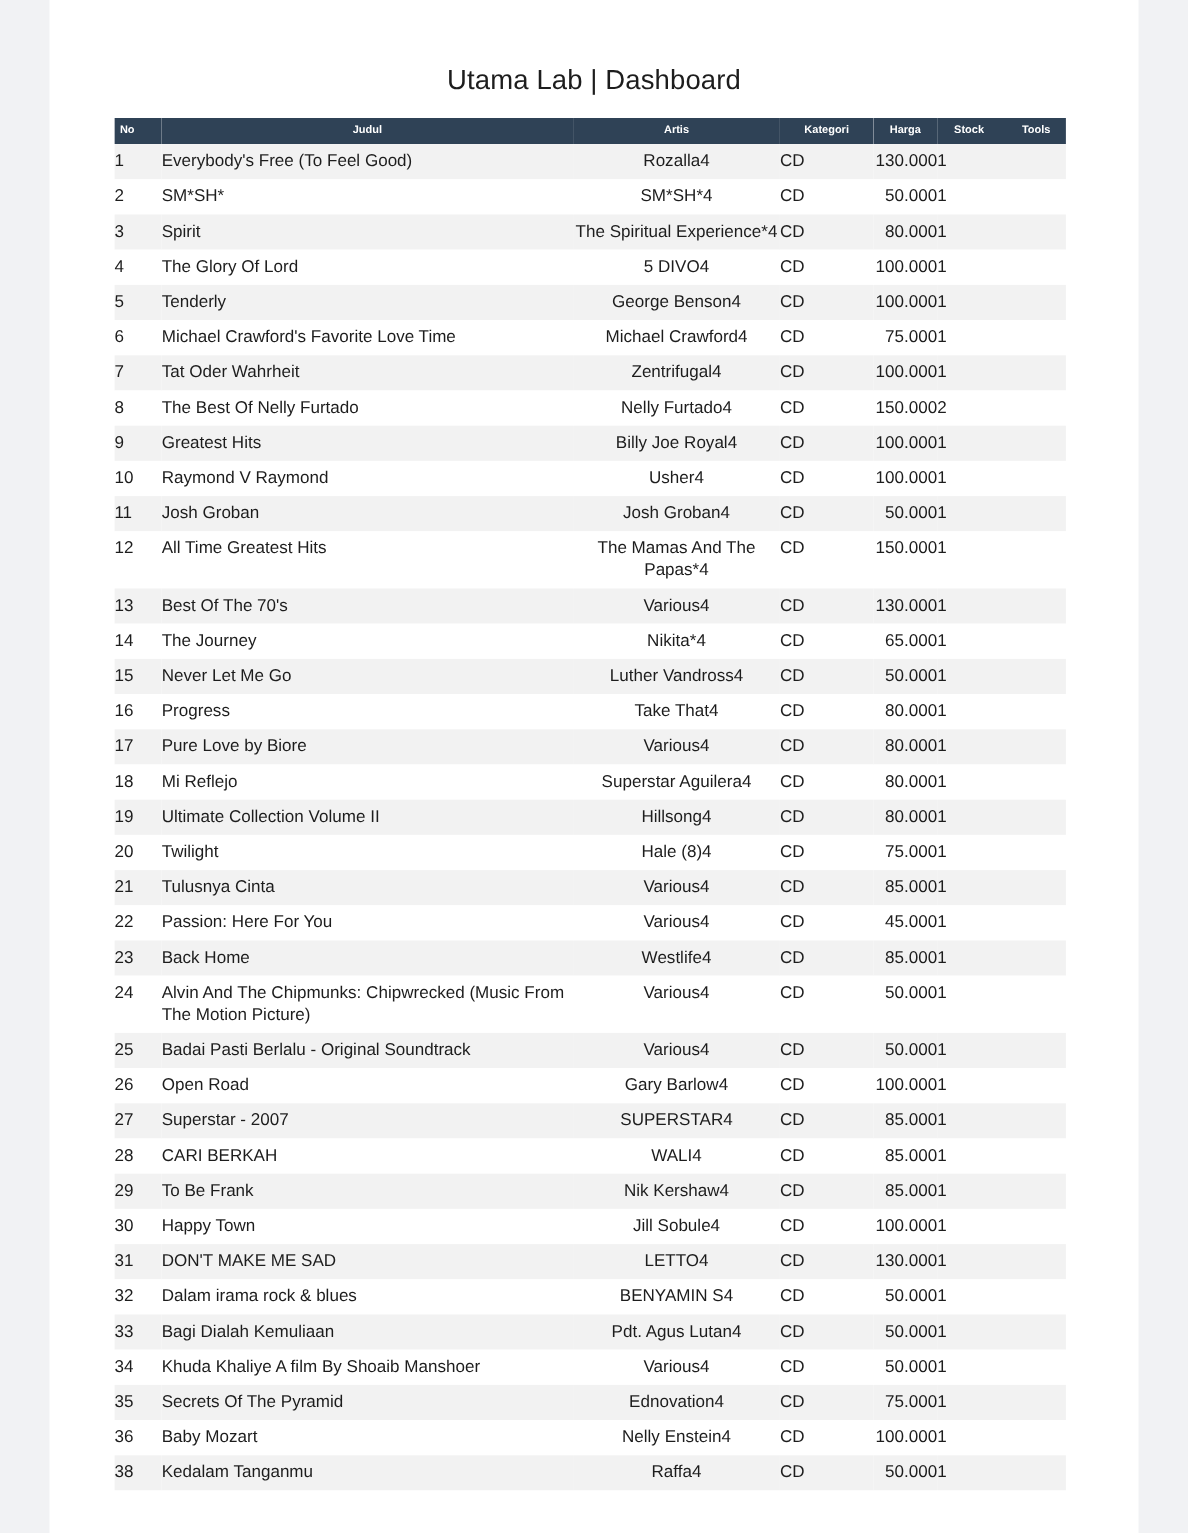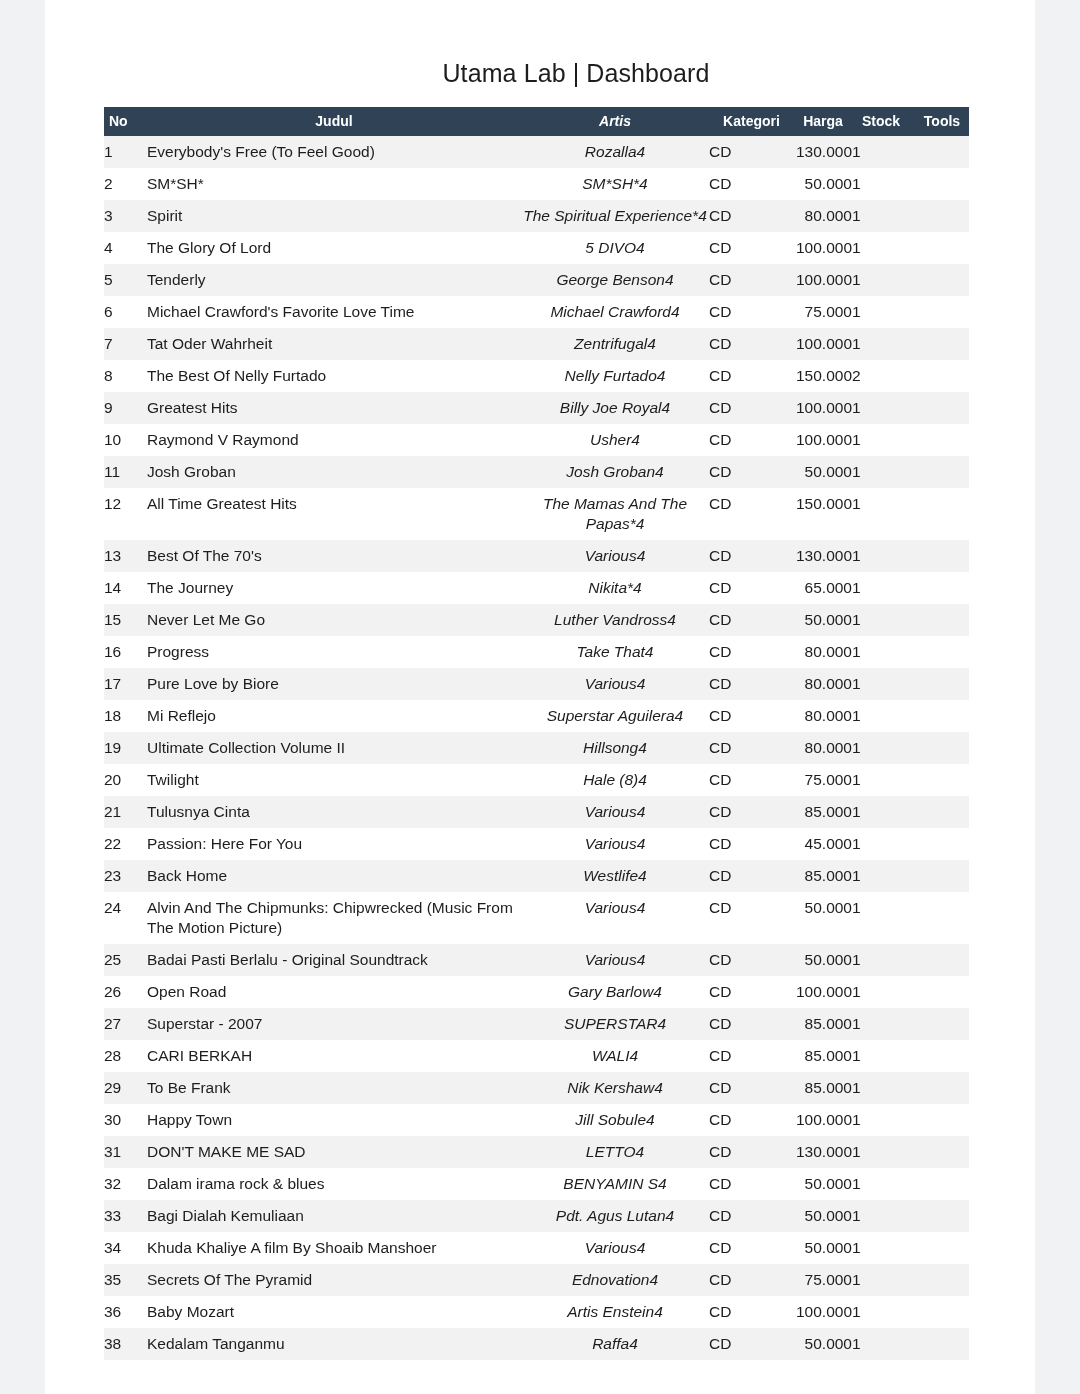--- a/index.html
+++ b/index.html
@@ -28,40 +28,39 @@
     left: 0;
     top: 0;
     width: 990px;
     text-align: center;
     margin-top: 58px;
     font-size: 25px;
     font-weight: 400;
     color: #1d1d1d;
     letter-spacing: 0.1px;
     line-height: 30px;
-    padding-left: 36px;
   }
   #table-wrap {
     position: absolute;
     left: 59px;
     top: 107px;
     width: 865px;
     overflow: hidden;
   }
   table.data-table {
     border-collapse: collapse;
     width: 865px;
     table-layout: fixed;
     font-size: 15.5px;
   }
   table.data-table thead th {
     background: #2f4256;
     color: #ffffff;
     font-weight: bold;
-    font-size: 14px;
+    font-size: 10px;
     padding: 6px 0 7px 0;
     text-align: center;
     vertical-align: middle;
     white-space: nowrap;
     overflow: hidden;
   }
   table.data-table thead th.col-no {
     text-align: left;
     padding-left: 5px;
   }
@@ -74,21 +73,21 @@
   }
   table.data-table tbody tr:nth-child(odd) {
     background: #f2f2f2;
   }
   table.data-table tbody tr:nth-child(even) {
     background: #ffffff;
   }
   
   .col-no      { width: 38px;  }
   .col-judul   { width: 374px; }
-  .col-artis   { width: 188px; font-style: italic; }
+  .col-artis   { width: 188px; }
   .col-kategori{ width: 85px;  }
   .col-harga   { width: 58px;  }
   .col-stock   { width: 58px;  }
   .col-tools   { width: 64px;  }
 
   td.col-no      { padding-left: 5px; text-align: left; }
   td.col-judul   { padding-left: 6px; text-align: left; padding-right: 14px; }
   td.col-artis   { text-align: center; padding-right: 10px; }
   td.col-kategori{ text-align: left; padding-left: 0px; }
   td.col-harga   { text-align: right; padding-right: 3px; white-space: nowrap; }
@@ -431,21 +430,21 @@
             <td class="col-judul">Secrets Of The Pyramid</td>
             <td class="col-artis">Ednovation4</td>
             <td class="col-kategori">CD</td>
             <td class="col-harga">75.000</td>
             <td class="col-stock">1</td>
             <td class="col-tools"></td>
           </tr>
           <tr>
             <td class="col-no">36</td>
             <td class="col-judul">Baby Mozart</td>
-            <td class="col-artis">Artis Enstein4</td>
+            <td class="col-artis">Nelly Enstein4</td>
             <td class="col-kategori">CD</td>
             <td class="col-harga">100.000</td>
             <td class="col-stock">1</td>
             <td class="col-tools"></td>
           </tr>
           <tr>
             <td class="col-no">38</td>
             <td class="col-judul">Kedalam Tanganmu</td>
             <td class="col-artis">Raffa4</td>
             <td class="col-kategori">CD</td>

